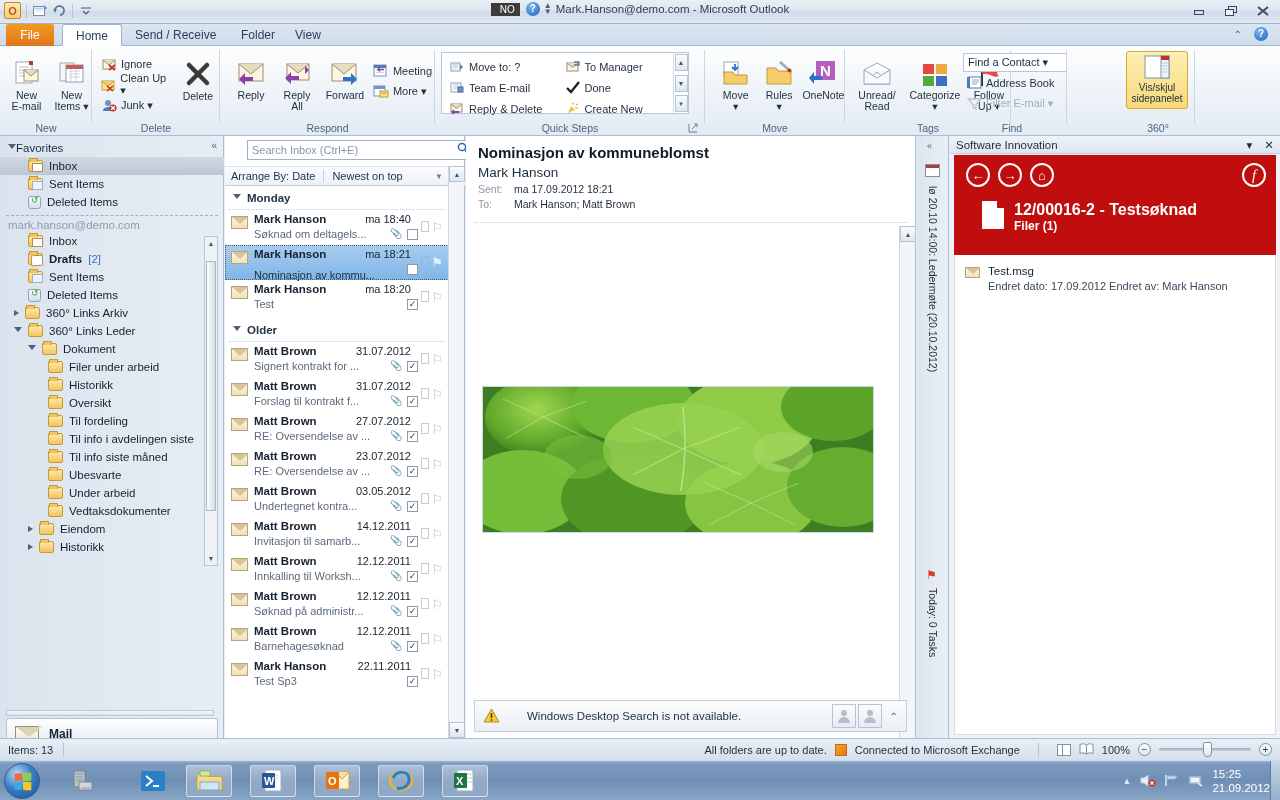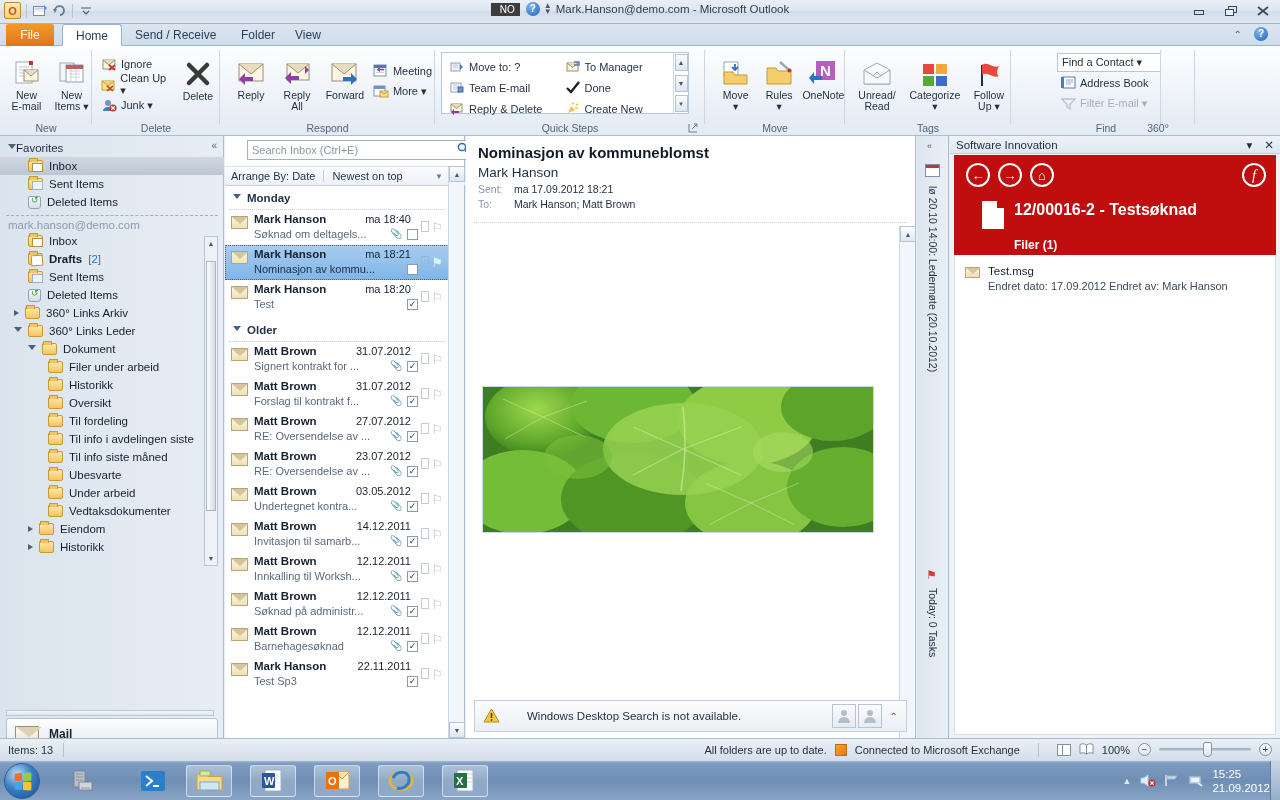--- a/index.html
+++ b/index.html
@@ -202,21 +202,21 @@
   .navcirc{
     width:24px;height:24px;border-radius:50%;border:2px solid #fff;color:#fff;
     display:flex;align-items:center;justify-content:center;font-size:13px;
   }
   .sitop{position:absolute;left:12px;top:8px;display:flex;gap:8px;}
   .sifx{position:absolute;right:10px;top:8px;}
   .docbox{position:absolute;left:28px;top:46px;display:flex;gap:10px;align-items:flex-start;}
   .docglyph{width:22px;height:28px;background:#fff;position:relative;}
   .docglyph:after{content:"";position:absolute;right:0;top:0;width:7px;height:7px;background:#c00d0d;}
   .sititle{color:#fff;font-size:16px;font-weight:bold;line-height:18px;}
-  .sisub{color:#fff;font-size:12px;font-weight:bold;margin-top:19px;}
+  .sisub{color:#fff;font-size:12px;font-weight:bold;margin-top:0;}
   .silist{position:absolute;left:4px;top:119px;width:322px;height:480px;background:#fff;border:1px solid #d6dee7;border-top:none;padding:8px 0 0 0;}
   .firow{display:flex;gap:8px;padding:2px 10px;}
   .fienv{width:15px;height:11px;background:linear-gradient(to bottom,#fdf6e0,#efe0b8);border:1px solid #b6a477;flex:none;margin-top:2px;position:relative;}
   .fienv:after{content:"";position:absolute;left:0;top:0;width:0;height:0;border-left:7px solid transparent;border-right:7px solid transparent;border-top:6px solid #d6c59a;}
   .finame{font-size:11.5px;color:#17222f;}
   .fimeta{font-size:11px;color:#3b4a5c;margin-top:3px;}
 
   
   .statusbar{
     position:absolute;left:0;top:738px;width:1280px;height:22px;
@@ -616,21 +616,21 @@
               </svg>
           </div>
           <span>Follow</span>
           <span>Up ▾</span>
         </div>
       </div>
       <div class="glabel">Tags</div>
       <div class="gsep"></div>
     </div>
 
-    <div class="rgroup" style="left:1051px;width:110px;">
+    <div class="rgroup" style="left:957px;width:110px;">
       <div style="padding:7px 0 0 6px;">
         <div style="width:104px;height:19px;border:1px solid #b9c8d8;background:#fff;display:flex;align-items:center;padding-left:4px;font-size:11px;color:#1f2d3d;">
           <span>Find a Contact ▾</span>
         </div>
         <div class="smrow">
           <span class="sic">
             <svg width="15" height="13" viewBox="0 0 15 13">
                 <rect x="2" y="1" width="12" height="11" fill="#fff" stroke="#4f7cb8"></rect>
                 <rect x="0" y="1" width="3" height="11" fill="#4f7cb8"></rect>
                 <path d="M5 4h7M5 6h7M5 8h5" stroke="#8fa9c8"></path>
@@ -645,20 +645,36 @@
               </svg>
           </span>
           <span>Filter E-mail ▾</span>
         </div>
       </div>
       <div class="glabel">Find</div>
       <div class="gsep"></div>
     </div>
 
     <div class="rgroup" style="left:1121px;width:74px;">
+      <div style="padding:5px 0 0 5px;">
+        <div style="width:62px;background:linear-gradient(to bottom,#fdeeb4,#f7d97a);border:1px solid #d9a92b;border-radius:3px;padding:3px 0 4px 0;text-align:center;">
+          <div style="display:flex;justify-content:center;">
+            <svg width="30" height="26" viewBox="0 0 30 26">
+                <rect x="3" y="1" width="24" height="22" fill="#fff" stroke="#7e93ab"></rect>
+                <rect x="19" y="1" width="8" height="22" fill="#eef3f9" stroke="#7e93ab"></rect>
+                <rect x="19" y="1" width="8" height="4" fill="#c1342a"></rect>
+                <path d="M20.5 8h5M20.5 11h5M20.5 14h5M20.5 17h5" stroke="#b9c8d8"></path>
+              </svg>
+          </div>
+          <div style="font-size:10px;line-height:11px;color:#1f2d3d;margin-top:1px;">
+            <span>Vis/skjul</span><br>
+            <span>sidepanelet</span>
+          </div>
+        </div>
+      </div>
       <div class="glabel">360°</div>
       <div class="gsep"></div>
     </div>
   </div>
 
   <div class="mainarea">
 
     <div class="navpane">
       <div class="collapse-arrow">«</div>
       <div class="navtree">
@@ -828,21 +844,21 @@
           <span class="mclip">📎</span>
           <span class="mchk"></span>
           <span class="mrect"></span>
           <span class="mflag">⚐</span>
         </div>
 
         <div class="mrow sel">
           <span class="menv"></span>
           <span class="mfrom">Mark Hanson</span>
           <span class="mdate">ma 18:21</span>
-          <span class="msubj" style="color:#1c2c3f;">Nominasjon av kommu...</span>
+          <span class="msubj" style="color:#1c2c3f;margin-top:6px;">Nominasjon av kommu...</span>
           <span class="mchk"></span>
           <span class="mrect" style="border-color:#93b8dd;"></span>
           <span class="mflag" style="color:#dff0ff;">⚑</span>
         </div>
 
         <div class="mrow">
           <span class="menv"></span>
           <span class="mfrom">Mark Hanson</span>
           <span class="mdate">ma 18:20</span>
           <span class="msubj">Test</span>

